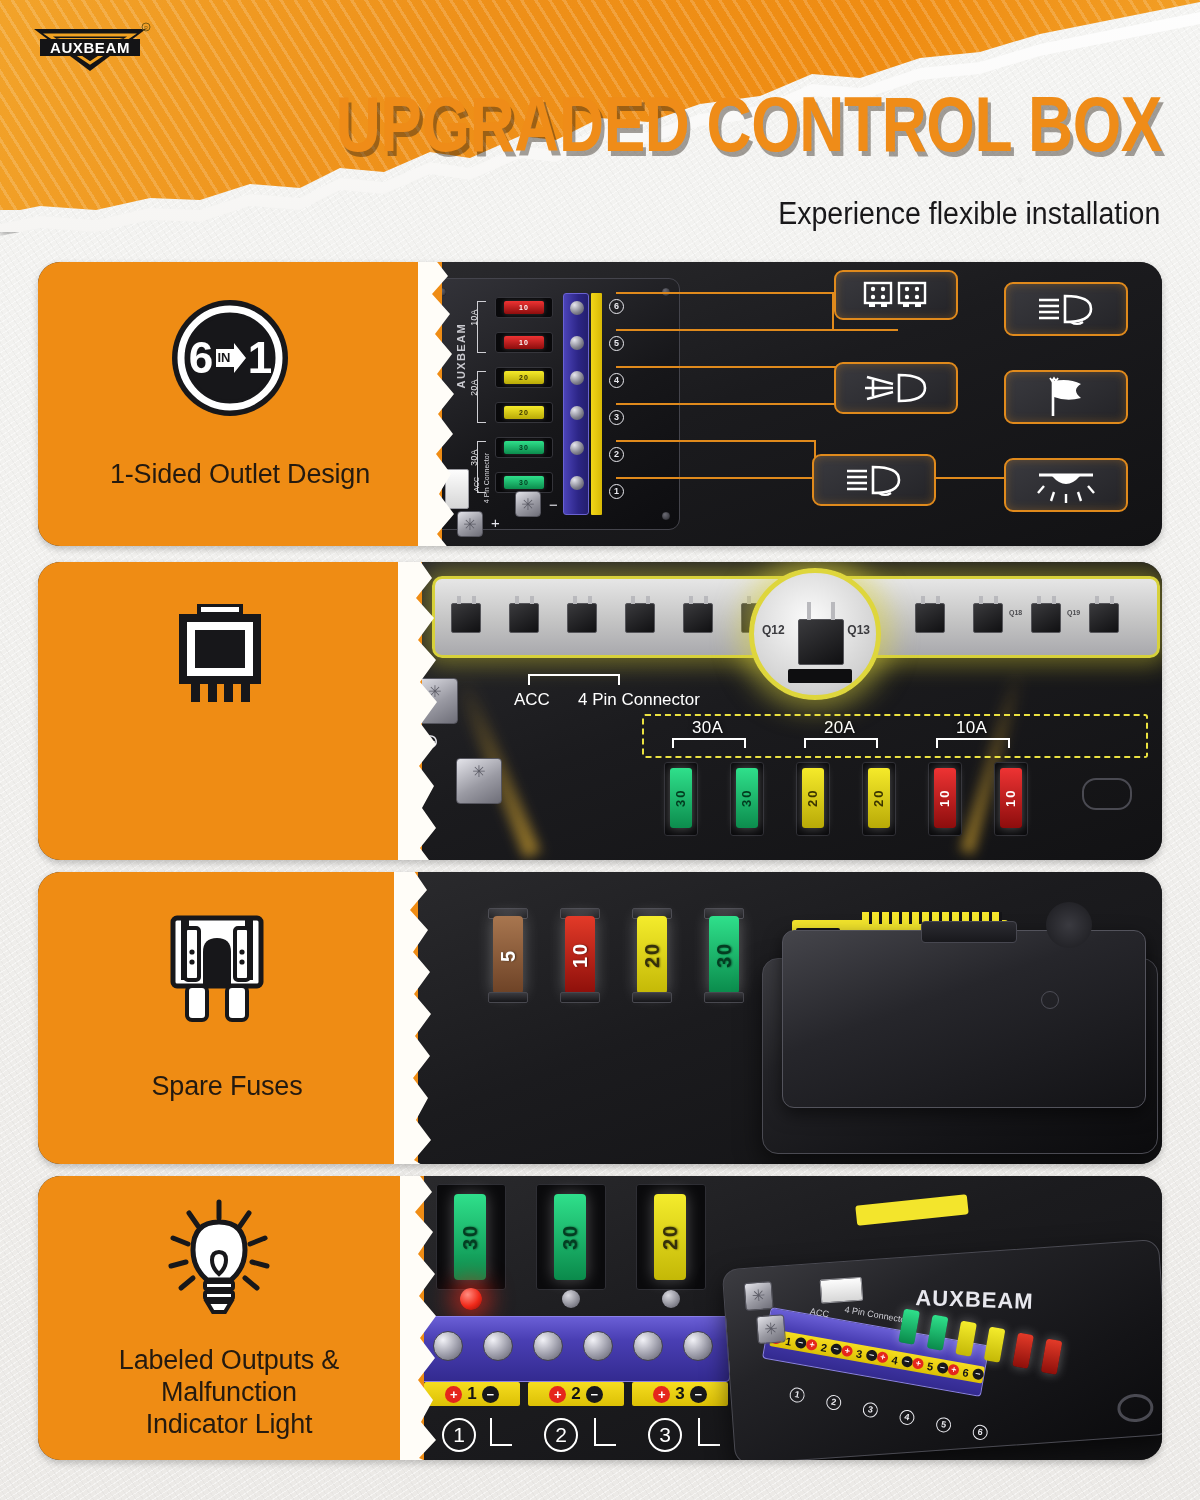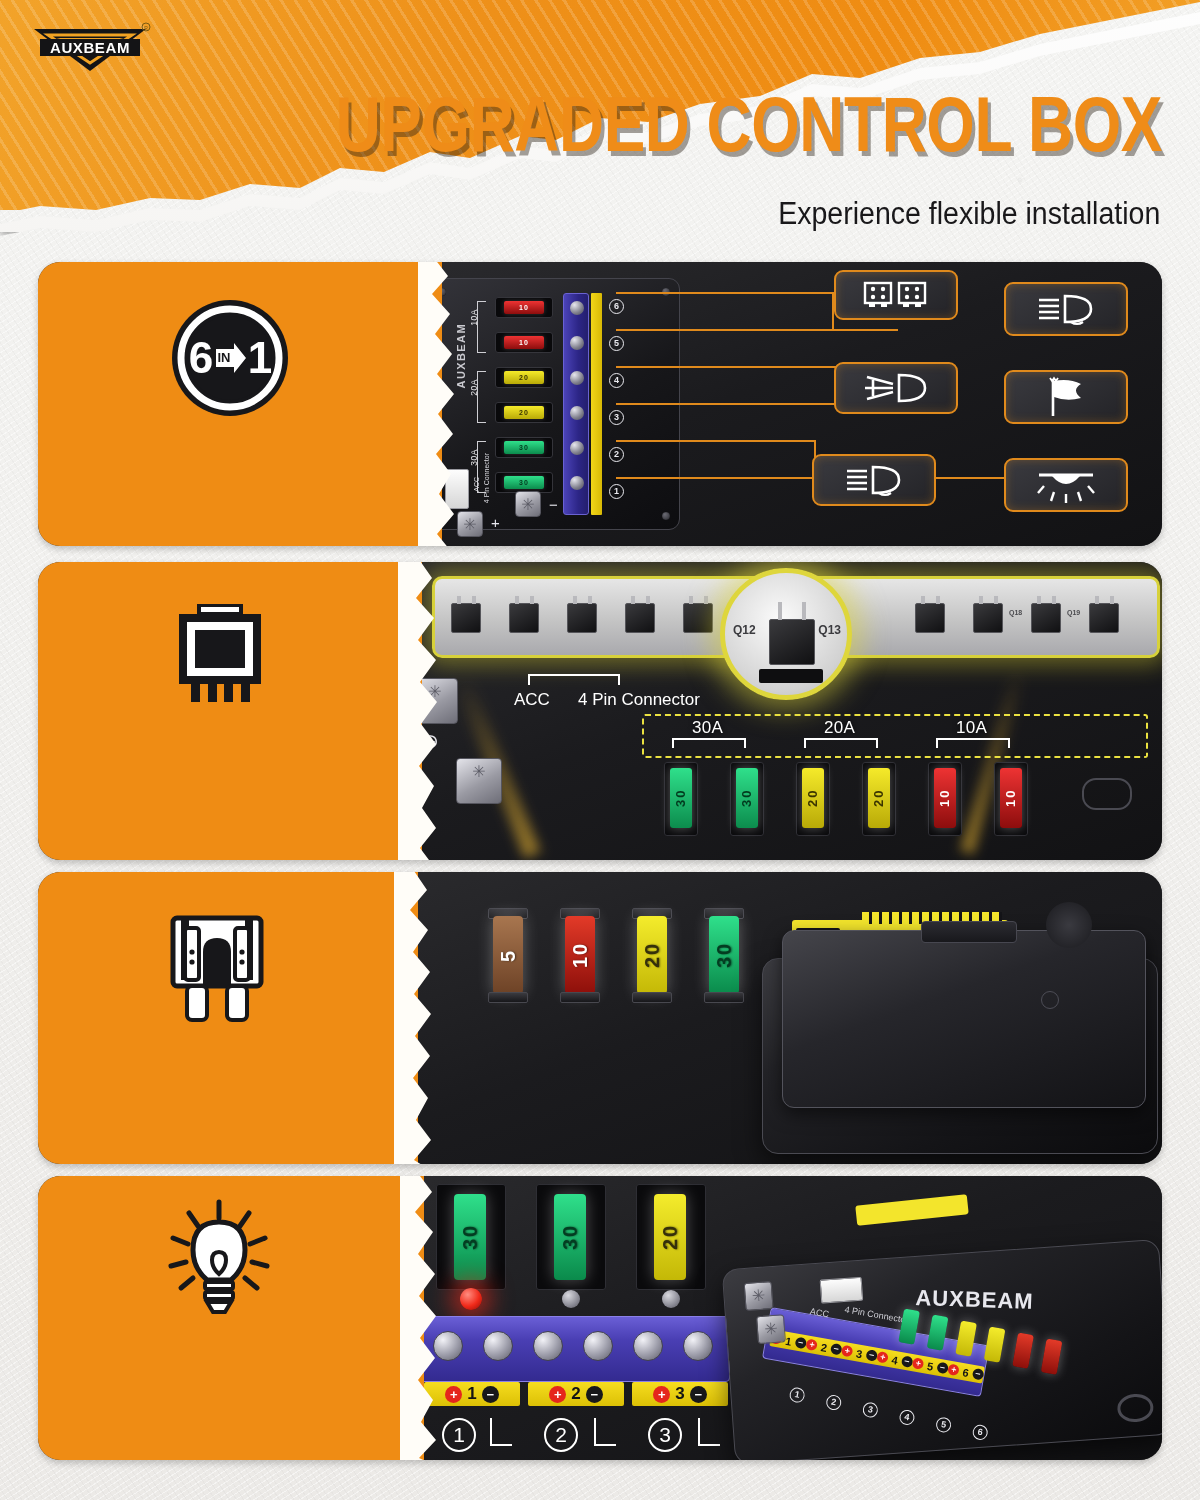--- a/index.html
+++ b/index.html
@@ -522,20 +522,21 @@
       <svg width="124" height="124" viewBox="0 0 124 124">
         <circle cx="62" cy="62" r="58" fill="#17171a"></circle>
         <circle cx="62" cy="62" r="49" fill="none" stroke="#ffffff" stroke-width="7"></circle>
         <circle cx="62" cy="62" r="42" fill="#17171a"></circle>
         <text x="33" y="77" font-family="Liberation Sans, sans-serif" font-size="44" font-weight="bold" fill="#fff" text-anchor="middle">6</text>
         <text x="92" y="77" font-family="Liberation Sans, sans-serif" font-size="44" font-weight="bold" fill="#fff" text-anchor="middle">1</text>
         <path d="M48 53 L66 53 L66 47 L78 62 L66 77 L66 71 L48 71 Z" fill="#fff"></path>
         <text x="56" y="66" font-family="Liberation Sans, sans-serif" font-size="13" font-weight="bold" fill="#17171a" text-anchor="middle">IN</text>
       </svg>
     </div>
+    <div class="card-label" style="width:384px; z-index:6;">1-Sided Outlet Design</div>
   </div>
 
   <div class="card" id="card2">
     <div class="card-photo">
 
       <div class="glowbeam" style="left:92px; top:110px; width:18px; height:190px; transform:rotate(-22deg);"></div>
       <div class="glowbeam" style="left:590px; top:104px; width:14px; height:190px; transform:rotate(16deg);"></div>
 
       <div class="mosfet-strip" style="left:36px; top:14px; width:728px; height:82px;">
         <div class="mosfet" style="left:16px;  top:24px;">
@@ -579,21 +580,21 @@
             <div class="mosleg" style="left:20px;"></div>
           </div>
         <div class="mosfet" style="left:654px; top:24px;">
             <div class="mosleg" style="left:5px;"></div>
             <div class="mosleg" style="left:20px;"></div>
           </div>
         <div class="moslbl" style="left:574px; top:30px;">Q18</div>
         <div class="moslbl" style="left:632px; top:30px;">Q19</div>
       </div>
 
-      <div class="magcircle" style="left:324px; top:6px; width:132px; height:132px;">
+      <div class="magcircle" style="left:353px; top:6px; width:132px; height:132px;">
         <div class="mosfet" style="left:44px; top:46px; width:46px; height:46px;">
           <div class="mosleg" style="left:8px; height:18px; top:-18px;"></div>
           <div class="mosleg" style="left:32px; height:18px; top:-18px;"></div>
         </div>
         <div style="position:absolute; left:8px; top:50px; color:#3b3b3f; font-size:12px; font-weight:bold;">Q12</div>
         <div style="position:absolute; right:6px; top:50px; color:#3b3b3f; font-size:12px; font-weight:bold;">Q13</div>
         <div style="position:absolute; left:34px; bottom:12px; width:64px; height:14px; background:#0e0e10; border-radius:2px;"></div>
       </div>
 
       <div class="whitebr" style="left:132px; top:112px; width:92px;"></div>
@@ -716,20 +717,21 @@
         <rect x="74" y="16" width="14" height="52" rx="3" fill="#fff" stroke="#17171a" stroke-width="4"></rect>
         <circle cx="31" cy="40" r="2.6" fill="#17171a"></circle>
           <circle cx="31" cy="50" r="2.6" fill="#17171a"></circle>
         <circle cx="81" cy="40" r="2.6" fill="#17171a"></circle>
           <circle cx="81" cy="50" r="2.6" fill="#17171a"></circle>
         <path d="M42 72 L42 40 Q42 26 56 26 Q70 26 70 40 L70 72 Z" fill="#17171a"></path>
         <rect x="26" y="74" width="20" height="34" rx="5" fill="#fff" stroke="#17171a" stroke-width="4"></rect>
         <rect x="66" y="74" width="20" height="34" rx="5" fill="#fff" stroke="#17171a" stroke-width="4"></rect>
       </svg>
     </div>
+    <div class="card-label" style="width:358px; z-index:6;">Spare Fuses</div>
   </div>
 
   <div class="card" id="card4">
     <div class="card-photo">
 
       <div class="vslot" style="left:38px;  top:8px; width:70px; height:106px;"></div>
       <div class="sfuse" style="left:56px;  top:18px; width:32px; height:86px;
                  background:linear-gradient(#2fe08b,#0a8a4b);">
           <span style="color:#033d21; width:32px; height:86px; line-height:32px;">30</span>
         </div>
@@ -858,15 +860,20 @@
           <line x1="26" y1="92" x2="38" y2="82"></line>
           <line x1="102" y1="92" x2="90" y2="82"></line>
         </g>
         <path d="M64 26 Q90 26 90 54 Q90 72 76 84 L52 84 Q38 72 38 54 Q38 26 64 26 Z" fill="#fff" stroke="#17171a" stroke-width="5"></path>
         <path d="M64 56 Q57 56 57 64 Q57 72 64 78 Q71 72 71 64 Q71 56 64 56 Z" fill="none" stroke="#17171a" stroke-width="4"></path>
         <rect x="50" y="86" width="28" height="7" rx="2" fill="#fff" stroke="#17171a" stroke-width="4"></rect>
         <rect x="50" y="96" width="28" height="7" rx="2" fill="#fff" stroke="#17171a" stroke-width="4"></rect>
         <path d="M52 106 L76 106 L70 116 L58 116 Z" fill="#fff" stroke="#17171a" stroke-width="4"></path>
       </svg>
     </div>
+    <div class="card-label" style="width:362px; z-index:6;">
+      <div>Labeled Outputs &amp;</div>
+      <div>Malfunction</div>
+      <div>Indicator Light</div>
+    </div>
   </div>
 
 </div>
 
 </body></html>

